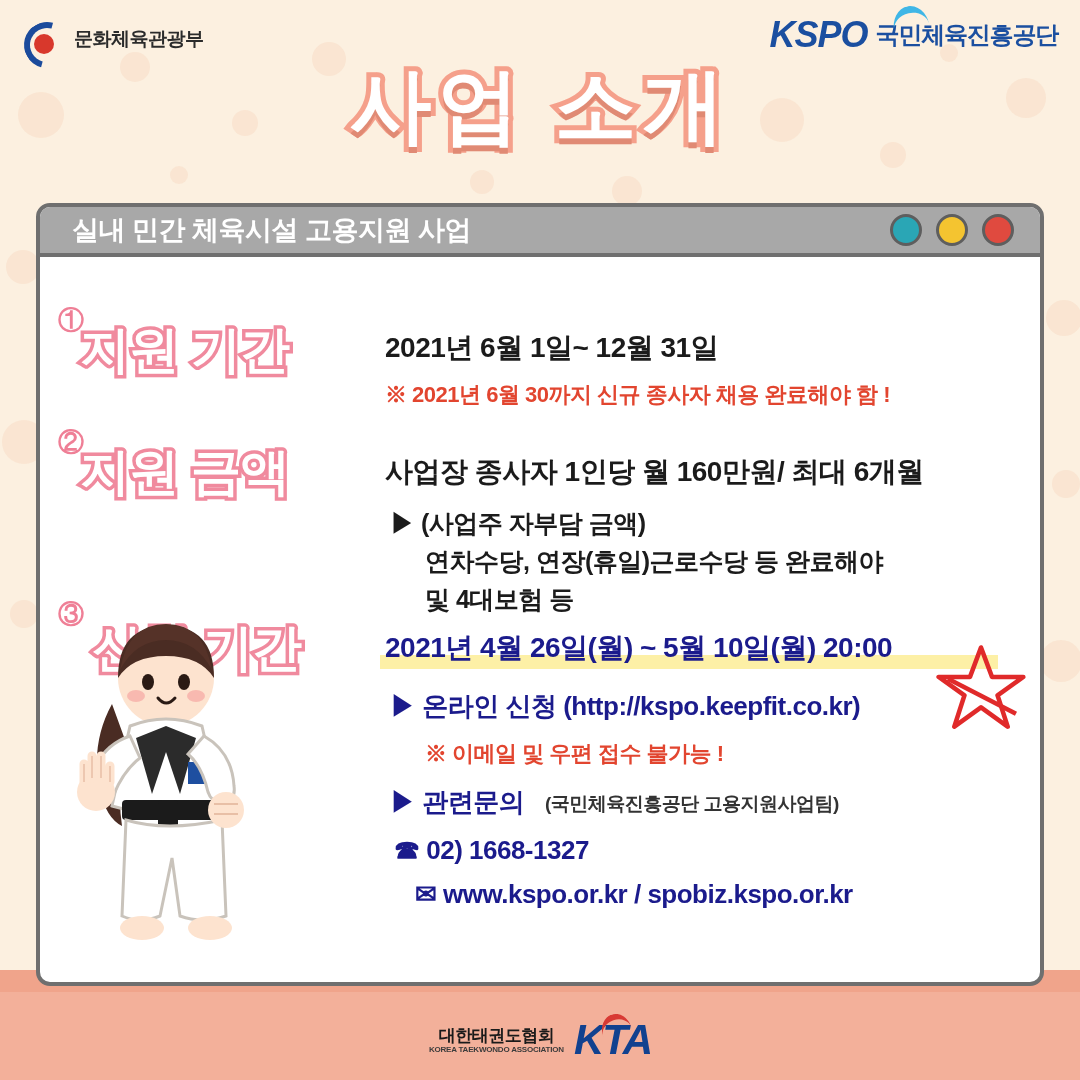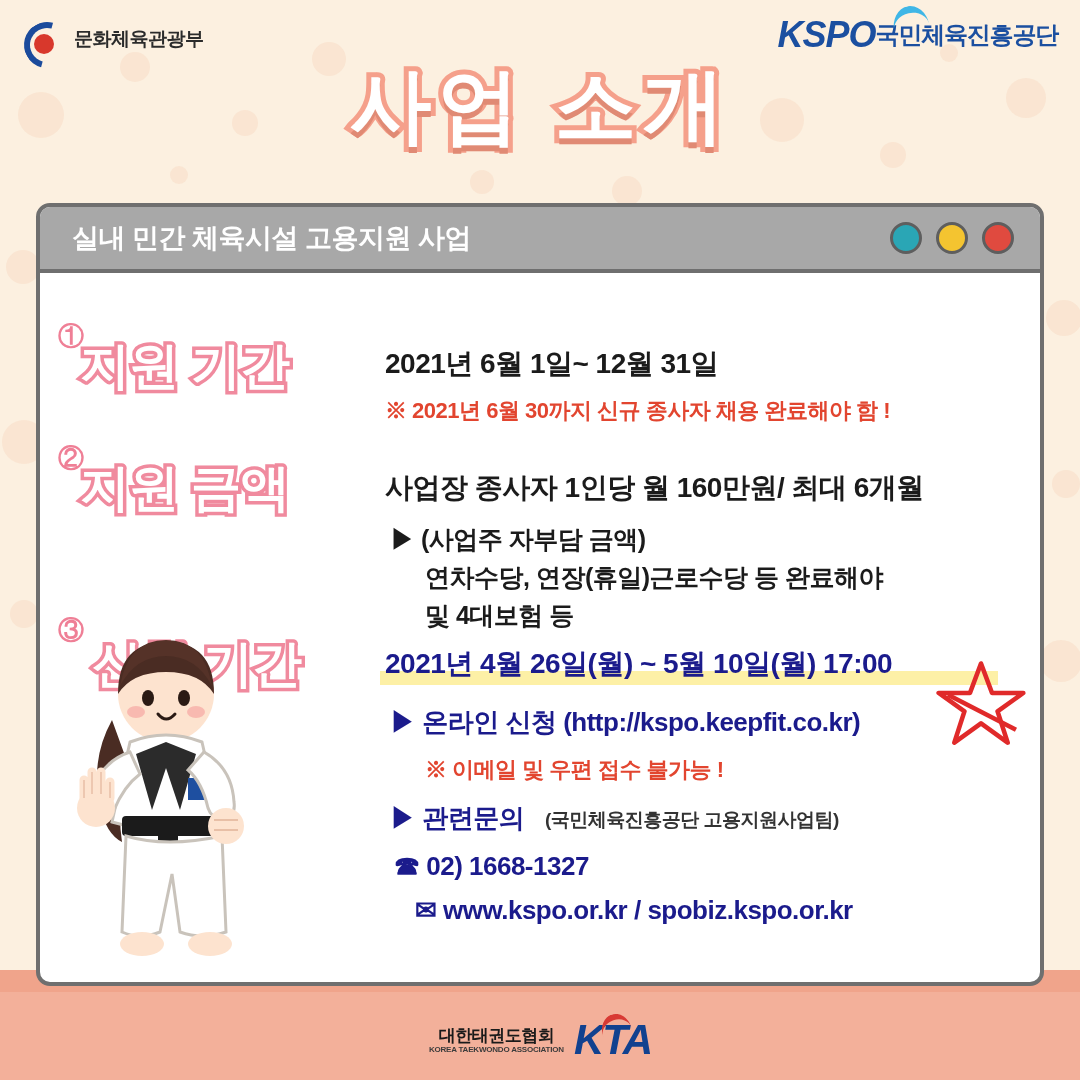--- a/index.html
+++ b/index.html
@@ -75,20 +75,21 @@
     color: #2b2b2b;
     letter-spacing: -0.5px;
   }
 
   .kspo-logo {
     position: absolute;
     top: 14px;
     right: 22px;
     display: flex;
     align-items: center;
+    gap: 8px;
   }
   .kspo-word {
     font-size: 36px;
     font-weight: bold;
     font-style: italic;
     color: #1b4fa0;
     letter-spacing: -1px;
   }
   .kspo-swoosh {
     position: absolute;
@@ -128,21 +129,21 @@
     top: 203px;
     width: 1008px;
     height: 783px;
     background: #ffffff;
     border: 4px solid #6f6f6f;
     border-radius: 14px;
     box-sizing: border-box;
     overflow: hidden;
   }
   .card-bar {
-    height: 66px;
+    height: 50px;
     background: #a8a8a8;
     border-bottom: 4px solid #6f6f6f;
     display: flex;
     align-items: center;
     justify-content: space-between;
     padding: 0 26px 0 32px;
     box-sizing: border-box;
   }
   .card-bar-title {
     font-size: 27px;
@@ -326,21 +327,21 @@
       <div class="sec-label" style="left:40px; top:182px;">지원 금액</div>
       <div class="line" style="left:345px; top:196px; font-size:28px;">사업장 종사자 1인당 월 160만원/ 최대 6개월</div>
       <div class="line" style="left:350px; top:250px; font-size:25px;">▶ (사업주 자부담 금액)</div>
       <div class="line" style="left:385px; top:288px; font-size:25px;">연차수당, 연장(휴일)근로수당 등 완료해야</div>
       <div class="line" style="left:385px; top:326px; font-size:25px;">및 4대보험 등</div>
 
       <div class="sec-num" style="left:18px; top:340px;">③</div>
       <div class="sec-label" style="left:52px; top:358px;">신청 기간</div>
 
       <div class="highlight" style="left:340px; top:398px; width:618px;"></div>
-      <div class="line blue" style="left:345px; top:372px; font-size:28px; z-index:2;">2021년 4월 26일(월) ~ 5월 10일(월) 17:00</div>
+      <div class="line blue" style="left:345px; top:372px; font-size:28px; z-index:2;">2021년 4월 26일(월) ~ 5월 10일(월) 20:00</div>
 
       <div class="line blue" style="left:350px; top:432px; font-size:26px;">▶ 온라인 신청 (http://kspo.keepfit.co.kr)</div>
       <div class="line note" style="left:385px; top:482px; font-size:22px;">※ 이메일 및 우편 접수 불가능 !</div>
       <div class="line blue" style="left:350px; top:528px; font-size:26px;">▶ 관련문의</div>
       <div class="line" style="left:505px; top:534px; font-size:19px; color:#333;">(국민체육진흥공단 고용지원사업팀)</div>
       <div class="line blue" style="left:354px; top:576px; font-size:26px;">☎  02) 1668-1327</div>
       <div class="line blue" style="left:375px; top:622px; font-size:26px;">✉  www.kspo.or.kr / spobiz.kspo.or.kr</div>
 
       <svg class="star" viewBox="0 0 100 100">
         <polygon points="50,6 62,38 96,38 68,58 79,92 50,71 21,92 32,58 4,38 38,38" fill="none" stroke="#e02a2a" stroke-width="5" stroke-linejoin="round"></polygon>

